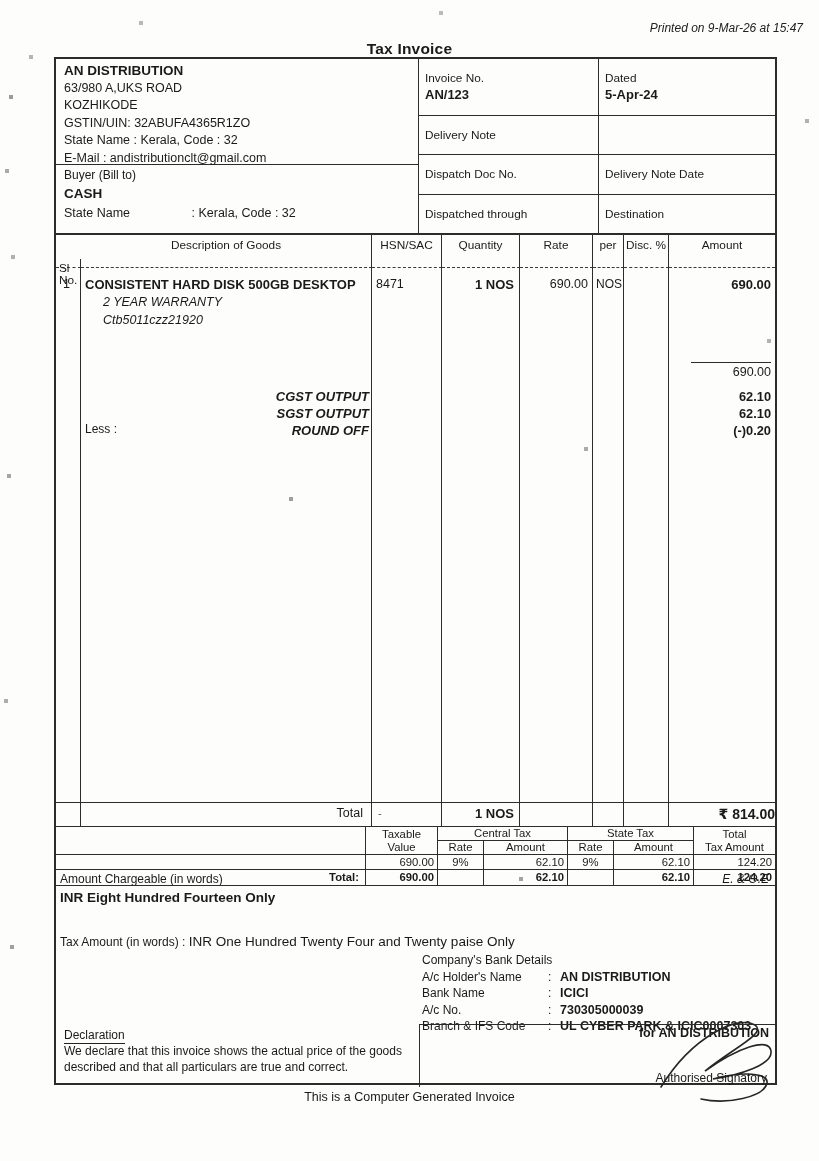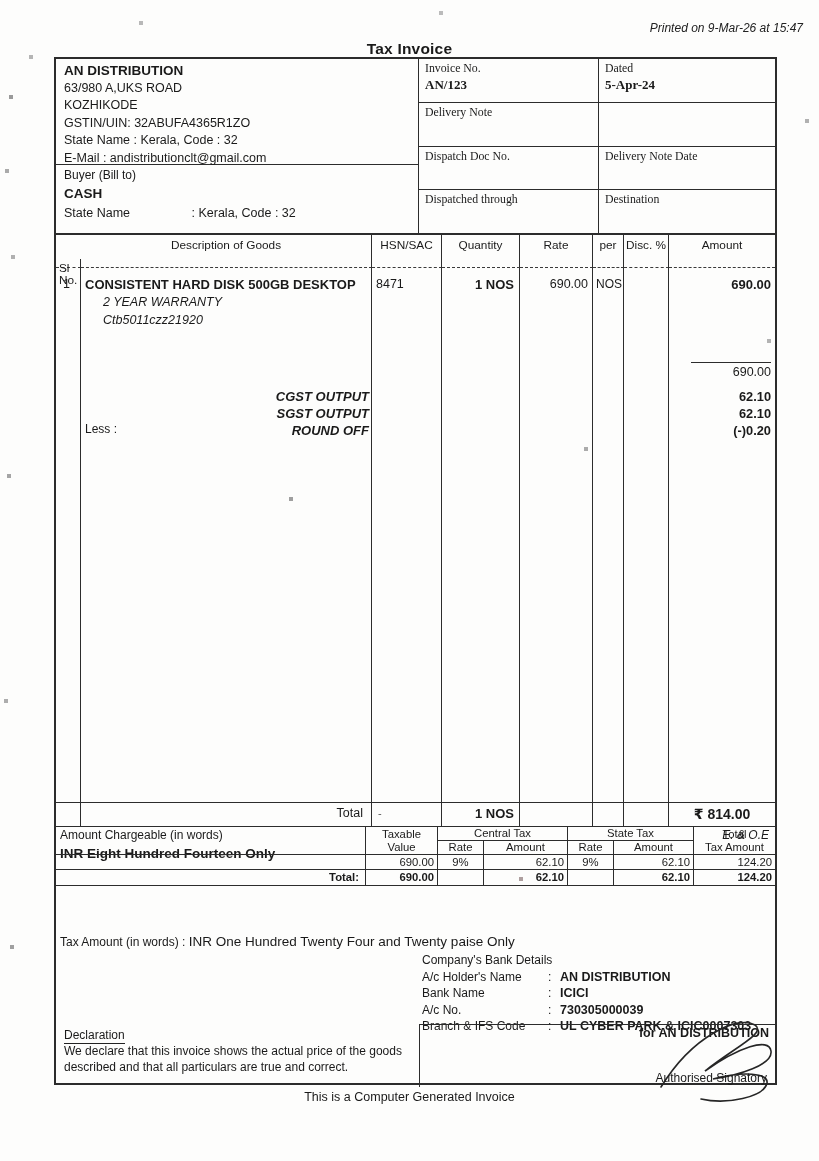--- a/index.html
+++ b/index.html
@@ -21,21 +21,21 @@
   .seller-line{font-size:12.5px;line-height:17.4px;}
   .buyer-block{padding:2px 8px;}
   .buyer-label{font-size:12px;line-height:16px;}
   .buyer-name{font-weight:bold;font-size:13.5px;line-height:18px;margin-top:2px;}
   .buyer-state{font-size:12.5px;line-height:17px;margin-top:2px;}
   .buyer-state .gap{display:inline-block;width:58px;}
 
   .meta-col{flex:1;display:flex;flex-direction:column;}
   .meta-row{display:flex;border-bottom:1.6px solid #2c2c2c;box-sizing:border-box;flex:1;}
   .meta-row:last-child{border-bottom:none;}
-  .meta-cell{padding:2px 6px;box-sizing:border-box;font-family:Liberation Serif, serif;}
+  .meta-cell{padding:12px 6px;box-sizing:border-box;}
   .meta-cell.left{width:180px;border-right:1.6px solid #2c2c2c;}
   .meta-cell.right{flex:1;}
   .meta-label{font-size:11.8px;line-height:14px;}
   .meta-value{font-weight:bold;font-size:13px;line-height:16px;margin-top:2px;}
 
   
   .items-grid{position:absolute;top:176px;left:0;right:0;display:grid;
     grid-template-columns:25px 291px 70px 78px 73px 31px 45px 1fr;
     grid-template-rows:33px 534px 24px;}
   .items-grid > div{border-right:1.4px solid #2c2c2c;box-sizing:border-box;position:relative;}
@@ -54,25 +54,25 @@
   .hsn-val{top:9px;left:4px;font-size:12.5px;}
   .qty-val{top:9px;right:5px;font-weight:bold;font-size:13px;}
   .rate-val{top:9px;right:4px;font-size:12.5px;}
   .per-val{top:9px;left:3px;font-size:12px;}
   .amt-item{top:9px;right:4px;font-weight:bold;font-size:13px;}
   .amt-subtotal{top:94px;right:4px;font-size:12.5px;border-top:1.5px solid #2c2c2c;padding-top:2px;width:80px;text-align:right;}
   .amt-charges{top:120px;right:4px;text-align:right;font-weight:bold;font-size:12.8px;line-height:17px;}
   .total-label{text-align:right;padding-right:8px;}
   .total-dash{color:#555;padding-left:6px;font-size:11px;}
   .total-qty{text-align:right;padding-right:5px;font-weight:bold;font-size:13px;}
-  .total-amt{text-align:center;padding-right:0;font-weight:bold;font-size:14px;}
+  .total-amt{text-align:right;padding-right:0;font-weight:bold;font-size:14px;}
 
   
   .amount-words{position:absolute;top:767px;left:0;right:0;height:44px;box-sizing:border-box;padding:2px 4px;}
-  .aw-row{display:flex;justify-content:space-between;font-size:12px;}
+  .aw-row{display:flex;justify-content:space-between;font-size:12px;margin-top:44px;}
   .aw-eoe{font-style:italic;padding-right:2px;}
   .aw-value{font-weight:bold;font-size:13.5px;margin-top:4px;}
 
   
   .tax-grid{position:absolute;top:767px;left:0;right:0;display:grid;
     grid-template-columns:310px 72px 46px 84px 46px 80px 1fr;
     grid-template-rows:27px 15px 16px;
     border-top:1.6px solid #2c2c2c;border-bottom:1.8px solid #2c2c2c;box-sizing:border-box;}
   .tax-grid > div{border-right:1.4px solid #2c2c2c;box-sizing:border-box;font-size:11.3px;}
   .tax-grid > div.lastcol{border-right:none;}

